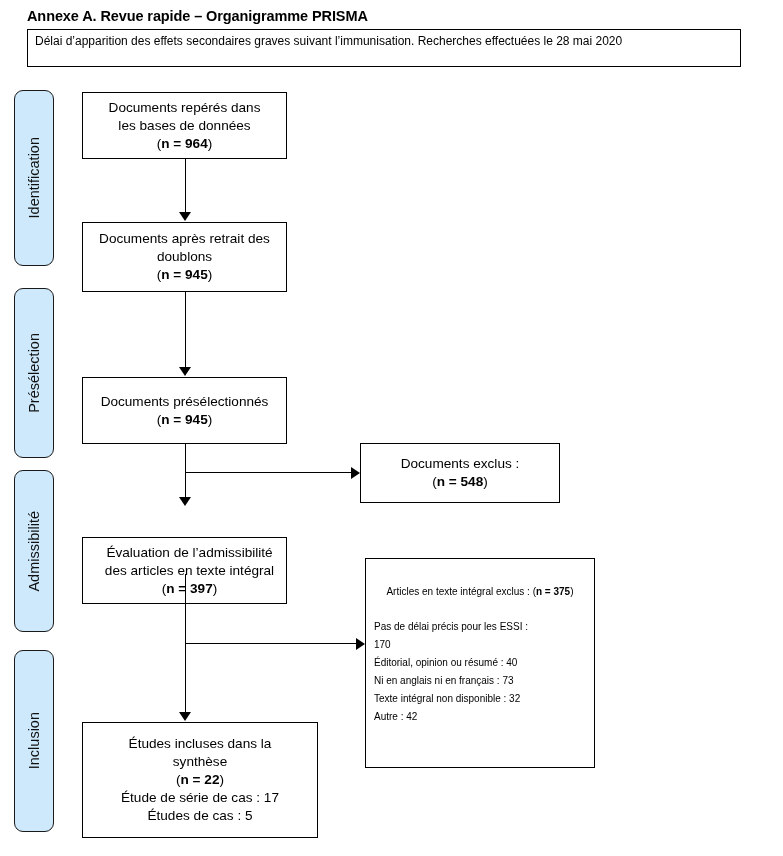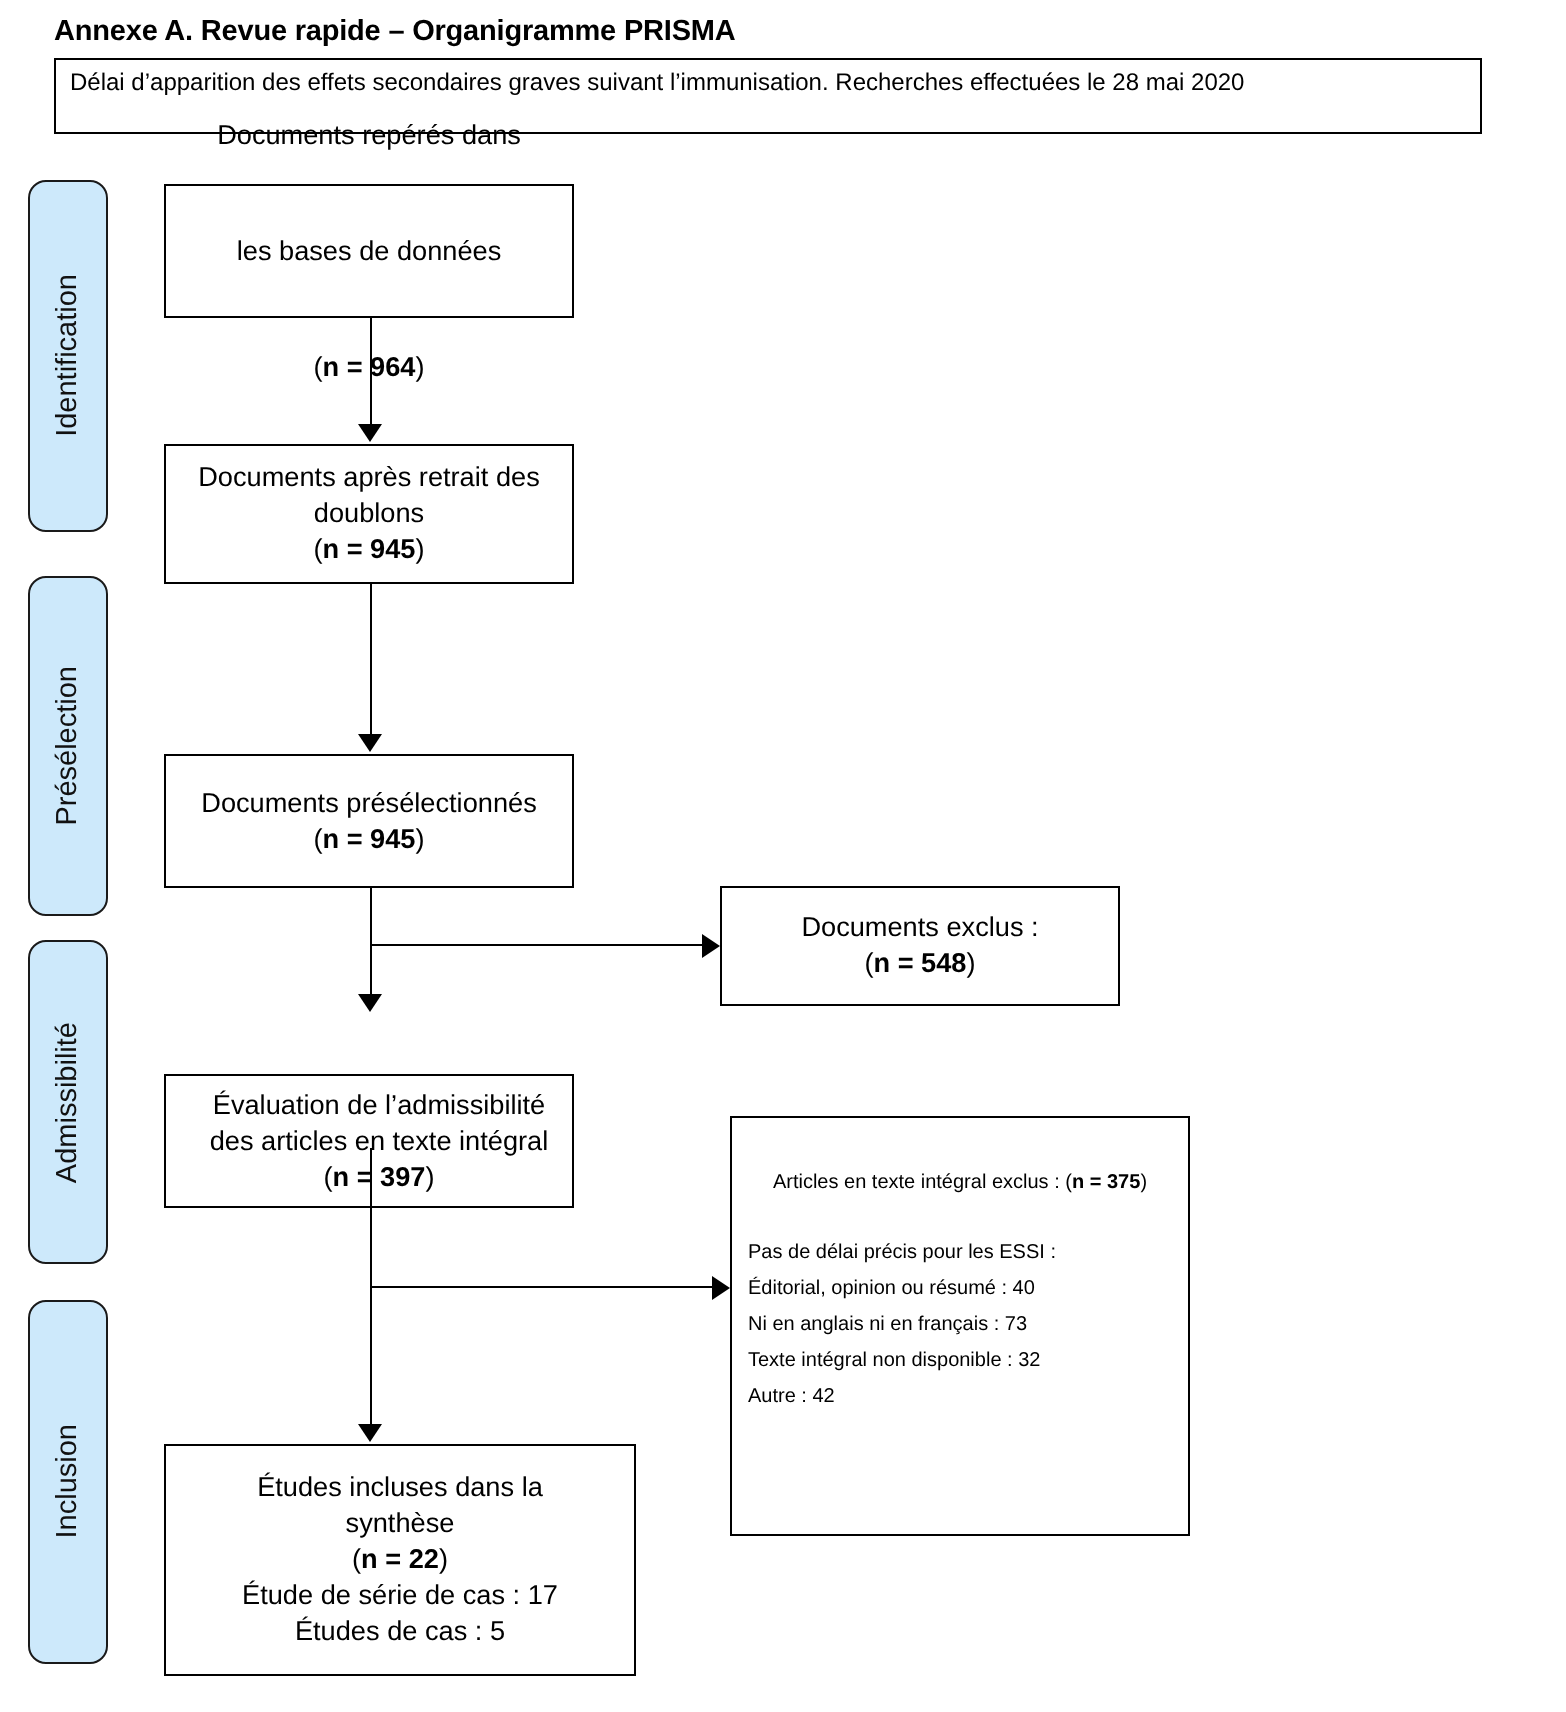--- a/index.html
+++ b/index.html
@@ -76,21 +76,21 @@
     line-height: 18px;
     text-align: center;
     display: flex;
     flex-direction: column;
     align-items: center;
     justify-content: center;
   }
   .flow-box .line { display: block; white-space: nowrap; }
   .nval { font-weight: bold; }
 
-  #box-records     { left: 82px;  top: 92px;  width: 205px; height: 67px; gap: 40px; }
+  #box-records     { left: 82px;  top: 92px;  width: 205px; height: 67px; }
   #box-deduped     { left: 82px;  top: 222px; width: 205px; height: 70px; }
   #box-screened    { left: 82px;  top: 377px; width: 205px; height: 67px; }
   #box-eligibility { left: 82px;  top: 537px; width: 205px; height: 67px; padding-left: 10px; }
   #box-included    { left: 82px;  top: 722px; width: 236px; height: 116px; }
 
   #box-excluded-records {
     left: 360px; top: 443px; width: 200px; height: 60px;
   }
 
   
@@ -212,20 +212,21 @@
   <span class="line"><span>(</span><span class="nval">n = 397</span><span>)</span></span>
 </div>
 
 <div id="box-excluded-fulltext">
   <div class="ft-head">
     <span class="line">Articles en texte intégral exclus :</span>
     <span class="line"><span>(</span><span class="nval">n = 375</span><span>)</span></span>
   </div>
   <div class="ft-reasons">
     <span class="line">Pas de délai précis pour les ESSI :</span>
+    <span class="line">170</span>
     <span class="line">Éditorial, opinion ou résumé : 40</span>
     <span class="line">Ni en anglais ni en français : 73</span>
     <span class="line">Texte intégral non disponible : 32</span>
     <span class="line">Autre : 42</span>
   </div>
 </div>
 
 <div class="flow-box" id="box-included">
   <span class="line">Études incluses dans la</span>
   <span class="line">synthèse</span>

